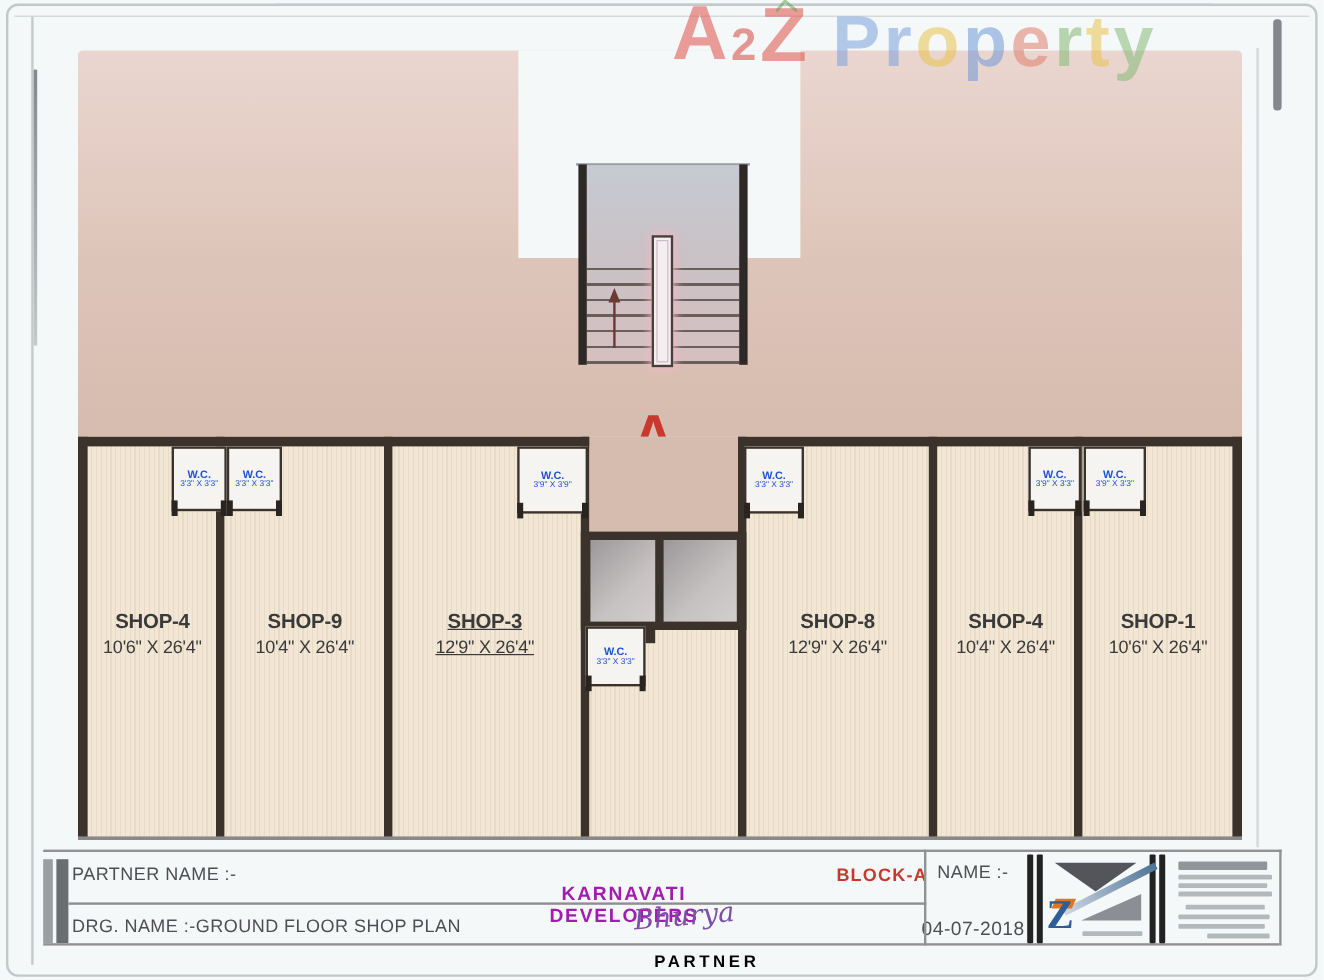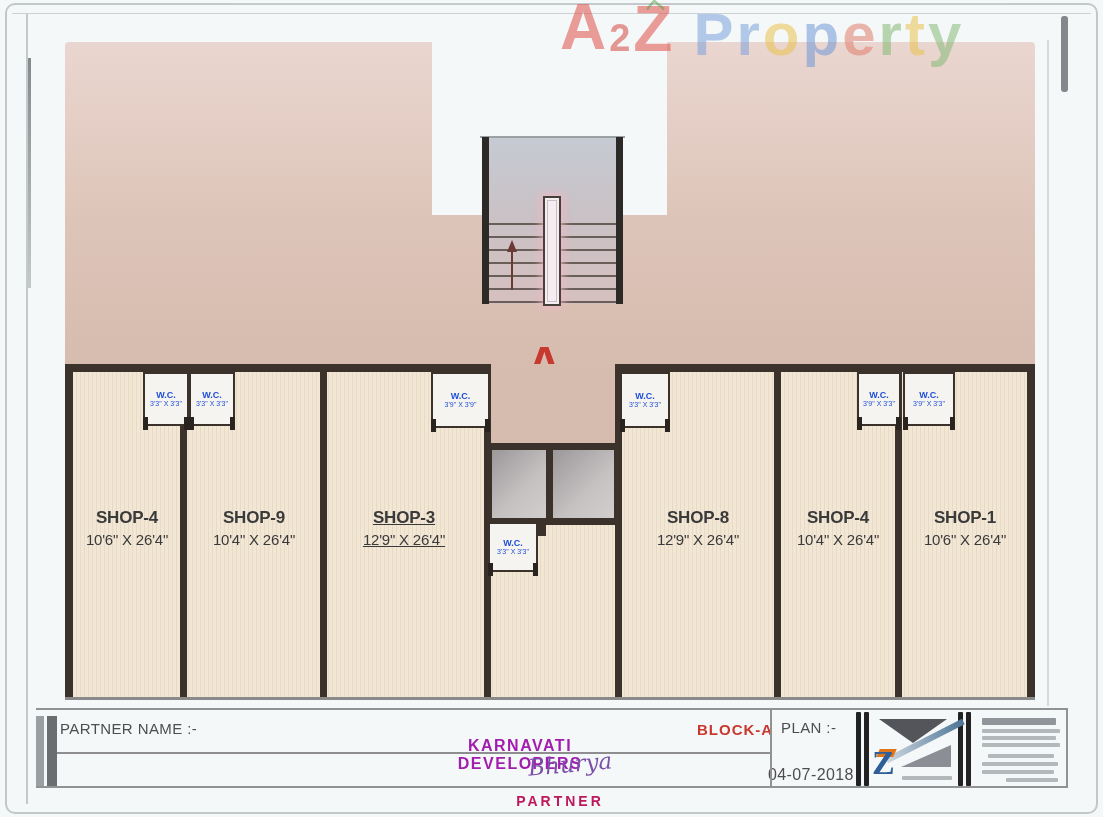--- a/index.html
+++ b/index.html
@@ -172,26 +172,27 @@
       <span style="color: rgb(134, 188, 120); font-size: 60px; margin-top: 10px;">y</span>
     </div>
   <div class="a" style="left:648px;top:2px;width:12px;height:10px;border-left:3px solid #5aa04a;border-top:3px solid #5aa04a;transform:rotate(40deg);opacity:.5;border-radius:3px;"></div>
 
   <div class="thinline" style="left:36px;top:708px;width:1032px;height:2px;"></div>
   <div class="a" style="left:36px;top:716px;width:8px;height:70px;background:#9aa0a2;"></div>
   <div class="a" style="left:47px;top:716px;width:10px;height:70px;background:#6b6e70;"></div>
   <div class="a tb" style="left:60px;top:720px;">PARTNER NAME :-</div>
   <div class="a company" style="left: 410px; top: 737px; width: 220px; color: #a21caf;">KARNAVATI DEVELOPERS</div>
   <div class="a blocka" style="left: 697px; top: 721px; color: rgb(201, 56, 46);">BLOCK-A</div>
-  <div class="a tb" style="left:781px;top:719px;">PLAN :-</div>
+  <div class="a tb" style="left:781px;top:719px;">NAME :-</div>
   <div class="thinline" style="left:57px;top:752px;width:715px;height:2px;background:#8e8e90;"></div>
+  <div class="a tb" style="left:60px;top:764px;">DRG. NAME  :-GROUND FLOOR SHOP PLAN</div>
   <div class="a sig" style="left: 528px; top: 751px; color: rgb(123, 80, 168);">Bhurya</div>
   <div class="a tb" style="left:768px;top:766px;font-size:16px;">04-07-2018</div>
   <div class="thinline" style="left:36px;top:786px;width:1030px;height:2px;"></div>
-  <div class="a partner" style="left: 495px; top: 793px; width: 130px; color: #be185d;">PARTNER</div>
+  <div class="a partner" style="left: 524px; top: 793px; width: 130px; color: #000000;">PARTNER</div>
   <div class="thinline" style="left:770px;top:708px;width:2px;height:80px;"></div>
   <div class="thinline" style="left:1066px;top:708px;width:2px;height:80px;"></div>
 
   <div class="bar" style="left:856px;top:712px;width:5px;height:74px;"></div>
   <div class="bar" style="left:864px;top:712px;width:5px;height:74px;"></div>
   <div class="bar" style="left:958px;top:712px;width:5px;height:74px;"></div>
   <div class="bar" style="left:966px;top:712px;width:5px;height:74px;"></div>
 
   <div class="a" style="left:872px;top:710px;width:88px;height:78px;">
     <div class="tri" style="left:7px;top:9px;border-top:24px solid #53555b;border-left:34px solid transparent;border-right:34px solid transparent;"></div>

